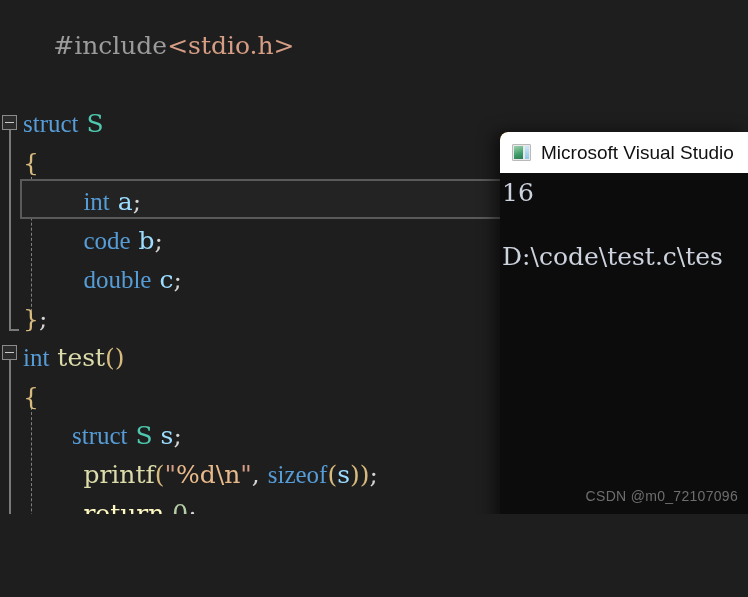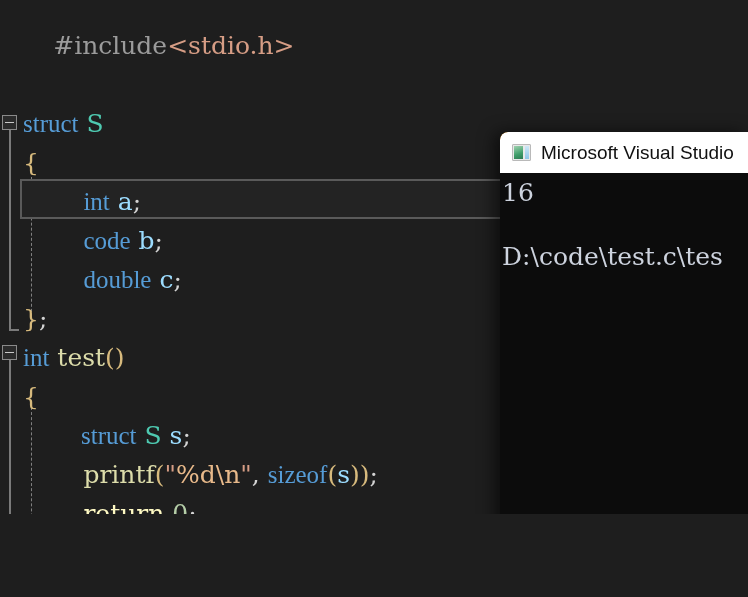--- a/index.html
+++ b/index.html
@@ -136,33 +136,34 @@
         <div class="line" style="top: 14px;"><span class="ltext" style="left: 53.2px;"><span class="pp">#include</span><span class="hdr">&lt;stdio.h&gt;</span></span></div>
         <div class="line" style="top: 53px;"><span class="ltext" style="left: 23px;"></span></div>
         <div class="line" style="top: 92px;"><span class="ltext" style="left: 23px;"><span class="kw">struct</span><span class="pun"> </span><span class="type">S</span></span></div>
         <div class="line" style="top: 131px;"><span class="ltext" style="left: 23px;"><span class="brcY">{</span></span></div>
         <div class="line" style="top: 170px;"><span class="ltext" style="left: 83.4px;"><span class="kw">int</span><span class="pun"> </span><span class="id">a</span><span class="pun">;</span></span></div>
         <div class="line" style="top: 209px;"><span class="ltext" style="left: 83.4px;"><span class="kw">code</span><span class="pun"> </span><span class="id">b</span><span class="pun">;</span></span></div>
         <div class="line" style="top: 248px;"><span class="ltext" style="left: 83.4px;"><span class="kw">double</span><span class="pun"> </span><span class="id">c</span><span class="pun">;</span></span></div>
         <div class="line" style="top: 287px;"><span class="ltext" style="left: 23px;"><span class="brcY">}</span><span class="pun">;</span></span></div>
         <div class="line" style="top: 326px;"><span class="ltext" style="left: 23px;"><span class="kw">int</span><span class="pun"> </span><span class="fn">test</span><span class="paren">()</span></span></div>
         <div class="line" style="top: 365px;"><span class="ltext" style="left: 23px;"><span class="brcY">{</span></span></div>
-        <div class="line" style="top: 404px;"><span class="ltext" style="left: 81px;"><span class="kw">struct</span><span class="pun"> </span><span class="type">S</span><span class="pun"> </span><span class="id">s</span><span class="pun">;</span></span></div>
+        <div class="line" style="top: 404px;"><span class="ltext" style="left: 72px;"><span class="kw">struct</span><span class="pun"> </span><span class="type">S</span><span class="pun"> </span><span class="id">s</span><span class="pun">;</span></span></div>
         <div class="line" style="top: 443px;"><span class="ltext" style="left: 83.4px;"><span class="fn">printf</span><span class="paren">(</span><span class="str">"</span><span class="esc">%d\n</span><span class="str">"</span><span class="pun">, </span><span class="kw">sizeof</span><span class="paren">(</span><span class="id">s</span><span class="paren">))</span><span class="pun">;</span></span></div>
         <div class="line" style="top: 482px;"><span class="ltext" style="left: 83.4px;"><span class="ret">return</span><span class="pun"> </span><span class="num">0</span><span class="pun">;</span></span></div>
         <div class="line" style="top: 521px;"><span class="ltext" style="left: 23px;"><span class="brcY">}</span></span></div>
       </div>
   </div>
 
   <div class="console">
     <div class="titlebar">
       <span class="tb-icon"></span>
       <span class="tb-title">Microsoft Visual Studio </span>
     </div>
     <div class="conbody">
         <div class="cline">16</div>
         <div class="cspace"></div>
         <div class="cline">D:\code\test.c\tes</div>
       </div>
   </div>
 
+  <div class="watermark">CSDN @m0_72107096</div>
 
 </div>
 
 </body></html>

